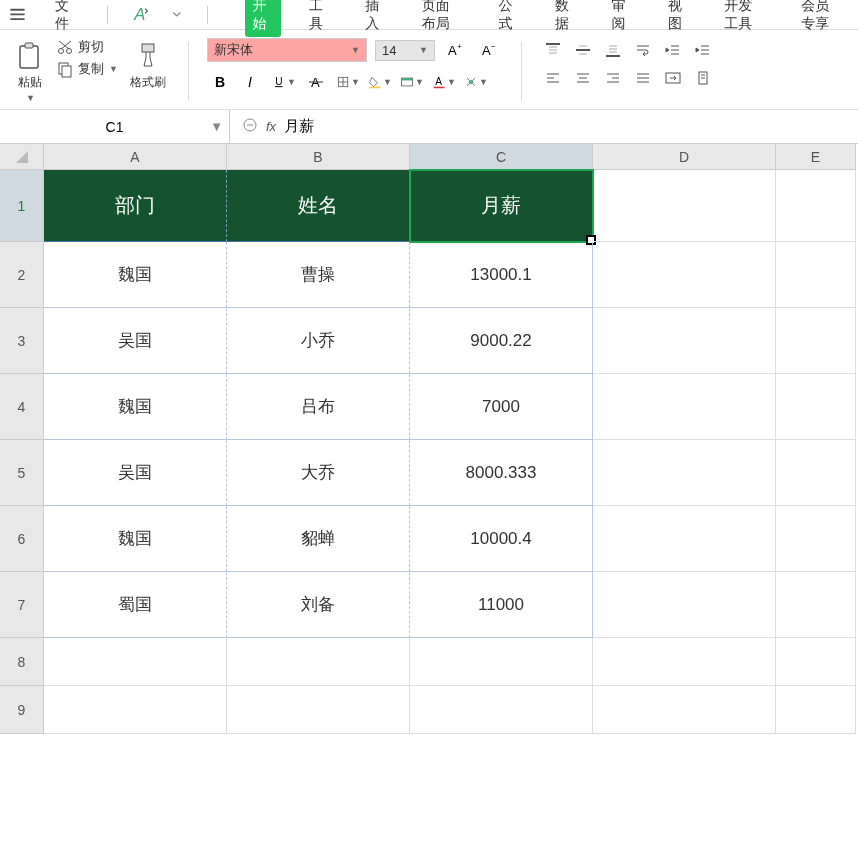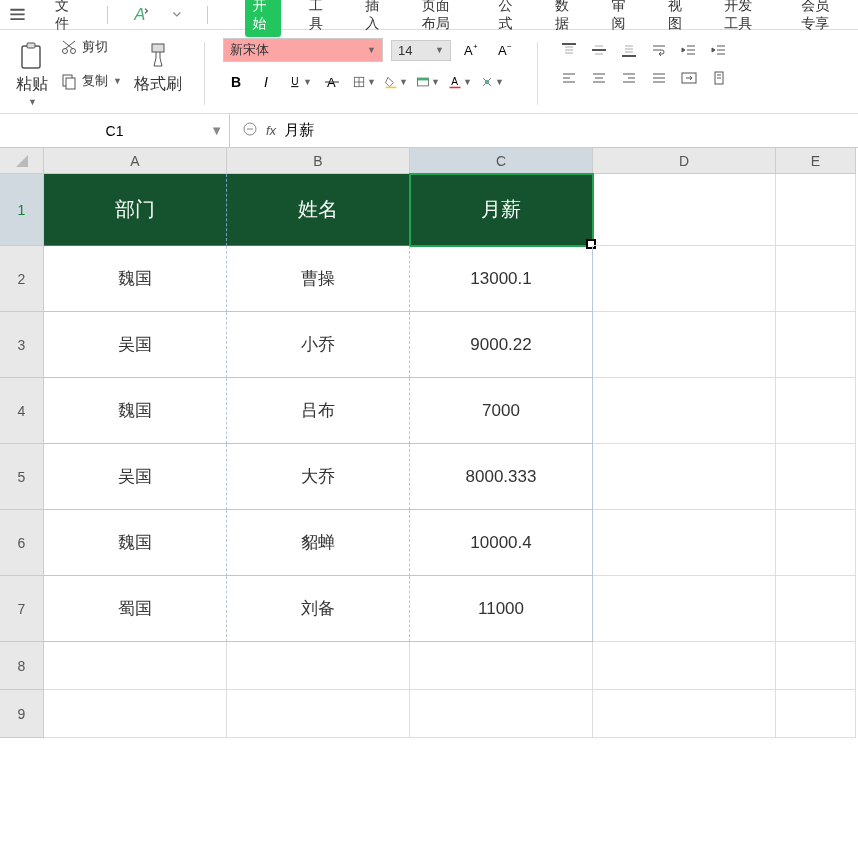--- a/index.html
+++ b/index.html
@@ -11,23 +11,23 @@
 .menubar .menu-item { padding: 4px 8px; cursor: pointer; font-size: 14px; }
 .menubar .menu-item.active { background: #22c55e; color: #fff; border-radius: 3px; margin-left: 13px; }
 .menubar .sep { width: 1px; height: 18px; background: #ccc; margin: 0 4px; }
 
 
 .ribbon { display: flex; padding: 8px 12px 4px; border-bottom: 1px solid #ddd; gap: 18px; }
 .ribbon-group { display: flex; flex-direction: column; align-items: center; gap: 2px; position: relative; }
 .ribbon-group.row { flex-direction: row; align-items: flex-start; }
 .ribbon-sep { width: 1px; background: #ddd; align-self: stretch; margin: 4px 0; }
 .ribbon-btn { display: flex; flex-direction: column; align-items: center; gap: 2px; cursor: pointer; padding: 2px 4px; }
-.ribbon-btn .lbl { font-size: 16px; }
+.ribbon-btn .lbl { font-size: 12px; }
 .ribbon-row { display: flex; align-items: center; gap: 8px; }
-.ribbon-col { display: flex; flex-direction: column; gap: 16px; }
+.ribbon-col { display: flex; flex-direction: column; gap: 4px; }
 .small-btn { display: flex; align-items: center; gap: 4px; cursor: pointer; font-size: 13px; }
 .font-select { border: 1px solid #ccc; padding: 2px 6px; font-size: 13px; width: 160px; display: flex; justify-content: space-between; align-items: center; background: #fca5a5; }
 .size-select { border: 1px solid #ccc; padding: 2px 6px; font-size: 13px; width: 60px; display: flex; justify-content: space-between; align-items: center; background: #e5e5e5; }
 .tool-row { display: flex; gap: 6px; align-items: center; margin-top: 6px; }
 .tool-icon { width: 26px; height: 24px; display: flex; align-items: center; justify-content: center; cursor: pointer; border: 1px solid transparent; }
 .tool-icon svg { width: 18px; height: 18px; }
 .dd { font-size: 9px; color: #666; margin-left: 1px; }
 .align-grid { display: grid; grid-template-columns: repeat(6, 26px); gap: 4px; }
 
 

